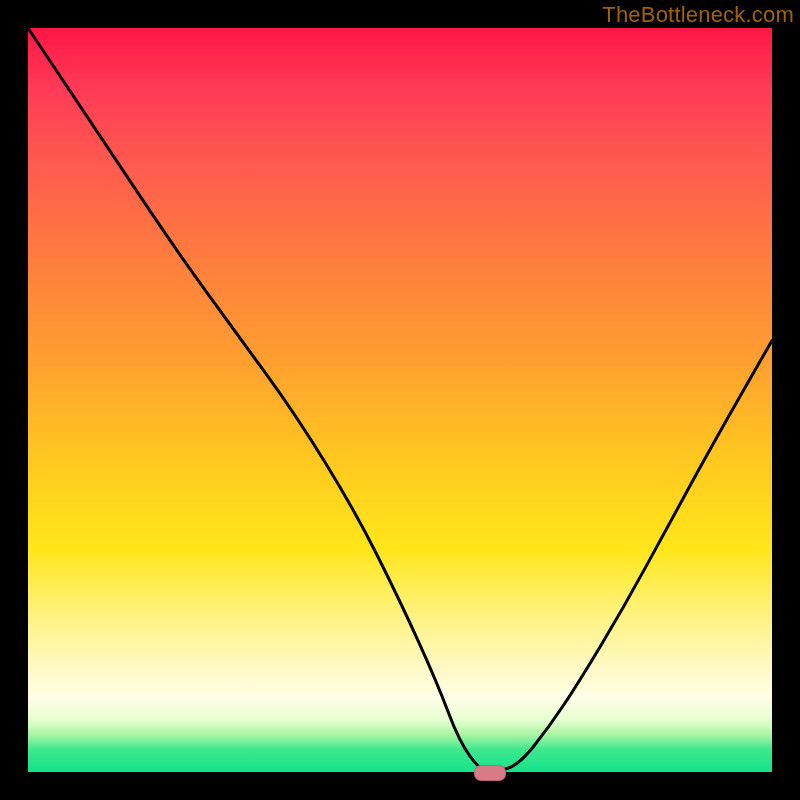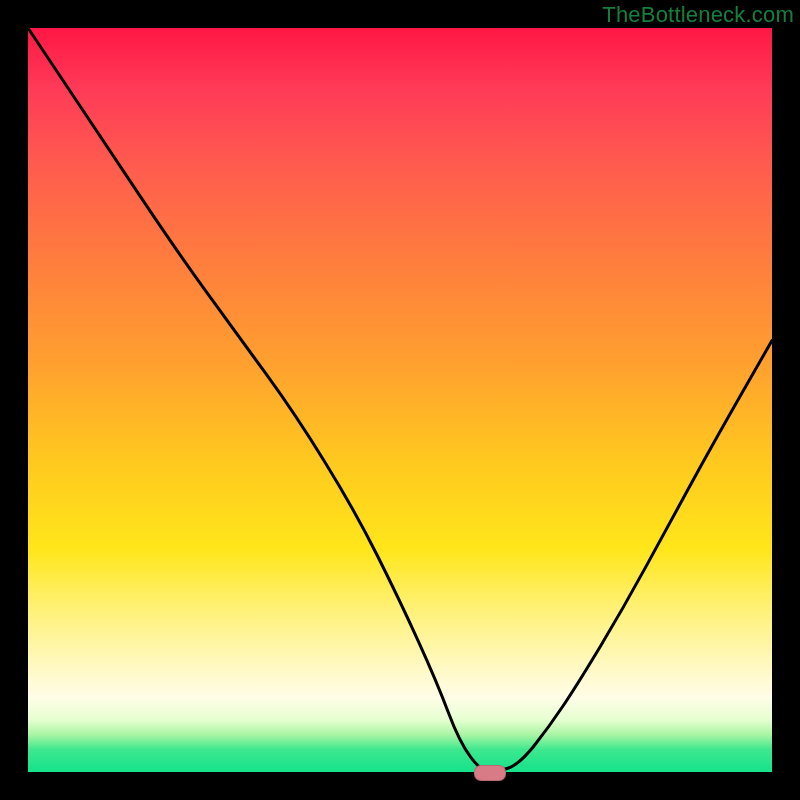--- a/index.html
+++ b/index.html
@@ -43,21 +43,21 @@
         #3de88e 97%,
         #14e28b 100%
       );
   }
   .watermark {
     position: absolute;
     top: 2px;
     right: 6px;
     font-family: Arial, Helvetica, sans-serif;
     font-size: 22px;
-    color: #15803d;
+    color: #a16207;
     letter-spacing: 0.2px;
     user-select: none;
   }
   svg.curve {
     position: absolute;
     left: 28px;
     top: 28px;
     width: 744px;
     height: 744px;
     overflow: visible;

